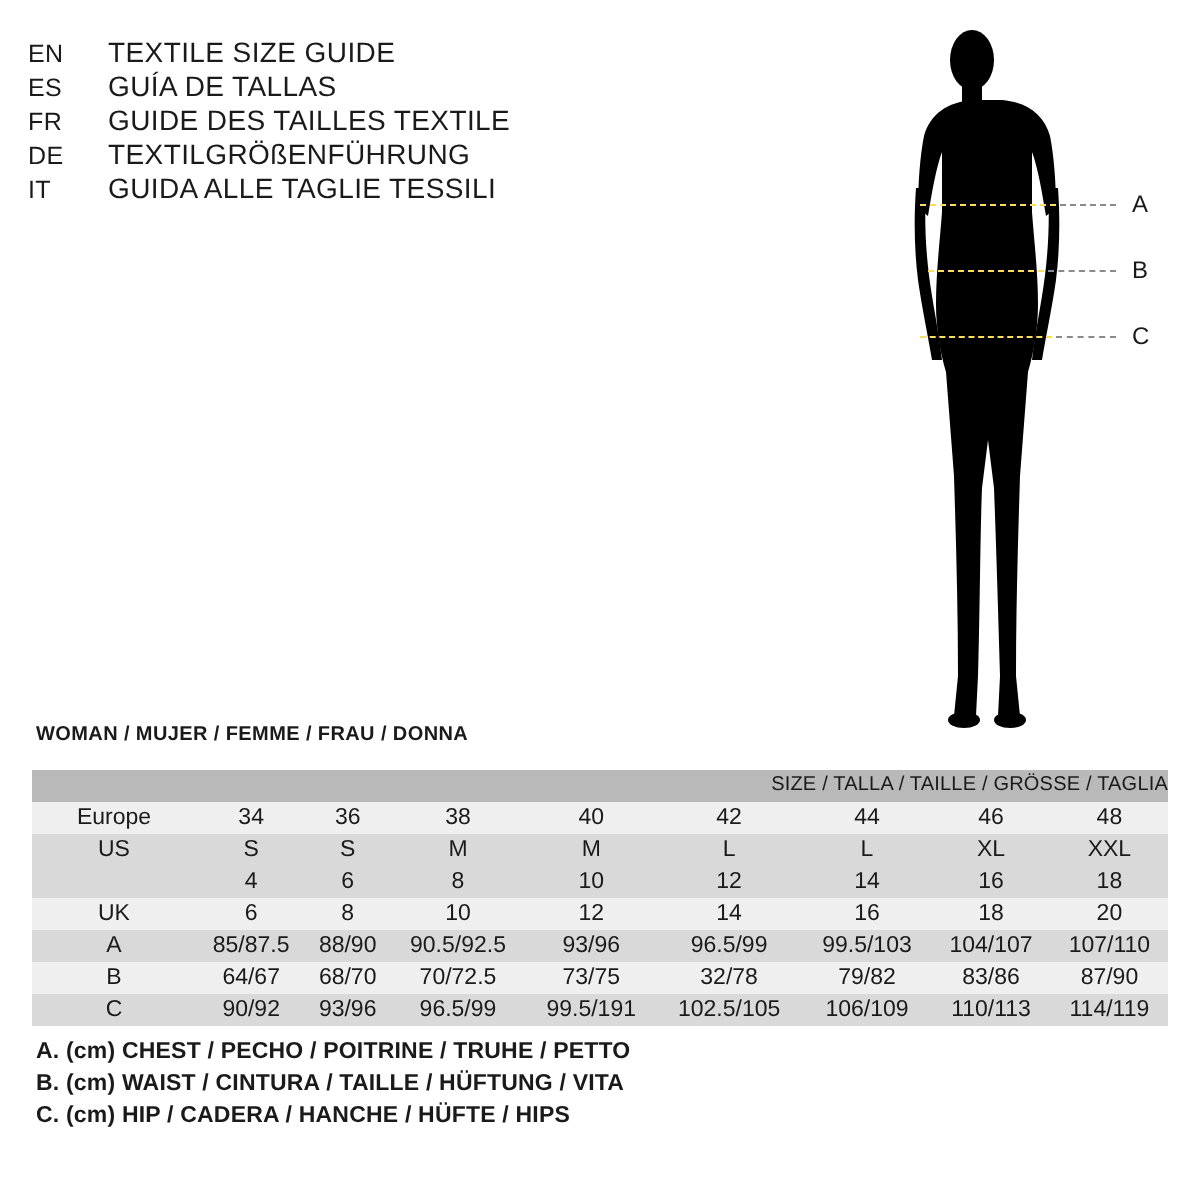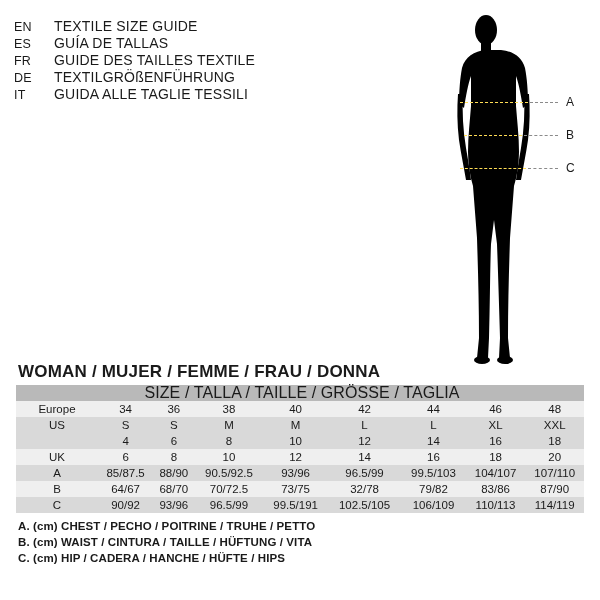--- a/index.html
+++ b/index.html
@@ -73,21 +73,21 @@
     font-size: 12px;
     color: #1a1a1a;
     font-family: "Liberation Sans", sans-serif;
   }
 
   
   .woman-title {
     position: absolute;
     left: 18px;
     top: 362px;
-    font-size: 17px;
+    font-size: 10px;
     font-weight: bold;
     letter-spacing: 0.2px;
     color: #1a1a1a;
   }
 
   
   .table-wrap {
     position: absolute;
     left: 16px;
     top: 385px;
@@ -101,22 +101,22 @@
   }
   table.size-table td, table.size-table th {
     padding: 0;
     height: 16px;
     line-height: 16px;
     font-weight: normal;
     text-align: center;
     font-size: 11.5px;
   }
   table.size-table th.head-cell {
-    text-align: center;
-    font-size: 16px;
+    text-align: right;
+    font-size: 10px;
     padding-left: 4px;
     letter-spacing: 0.1px;
   }
   tr.header-row {
     background: #b9b9b9;
   }
   tr.row-grey {
     background: #d9d9d9;
     padding-left: 12px;
   }

